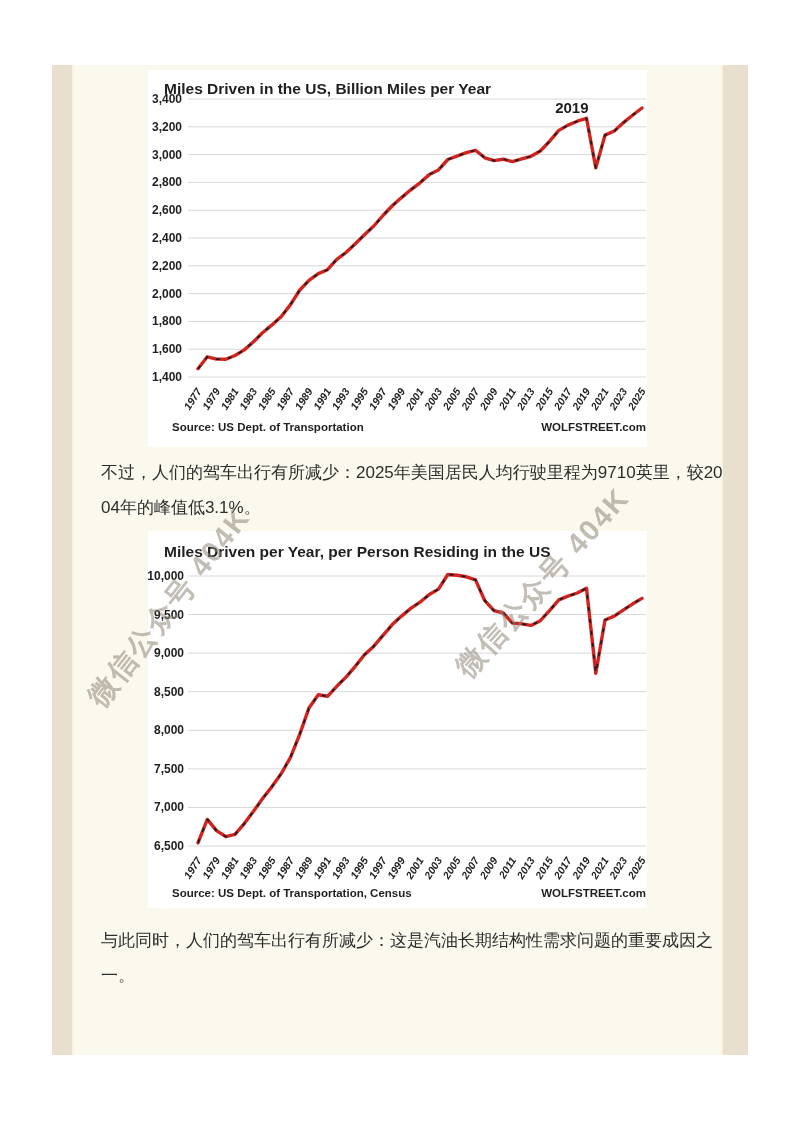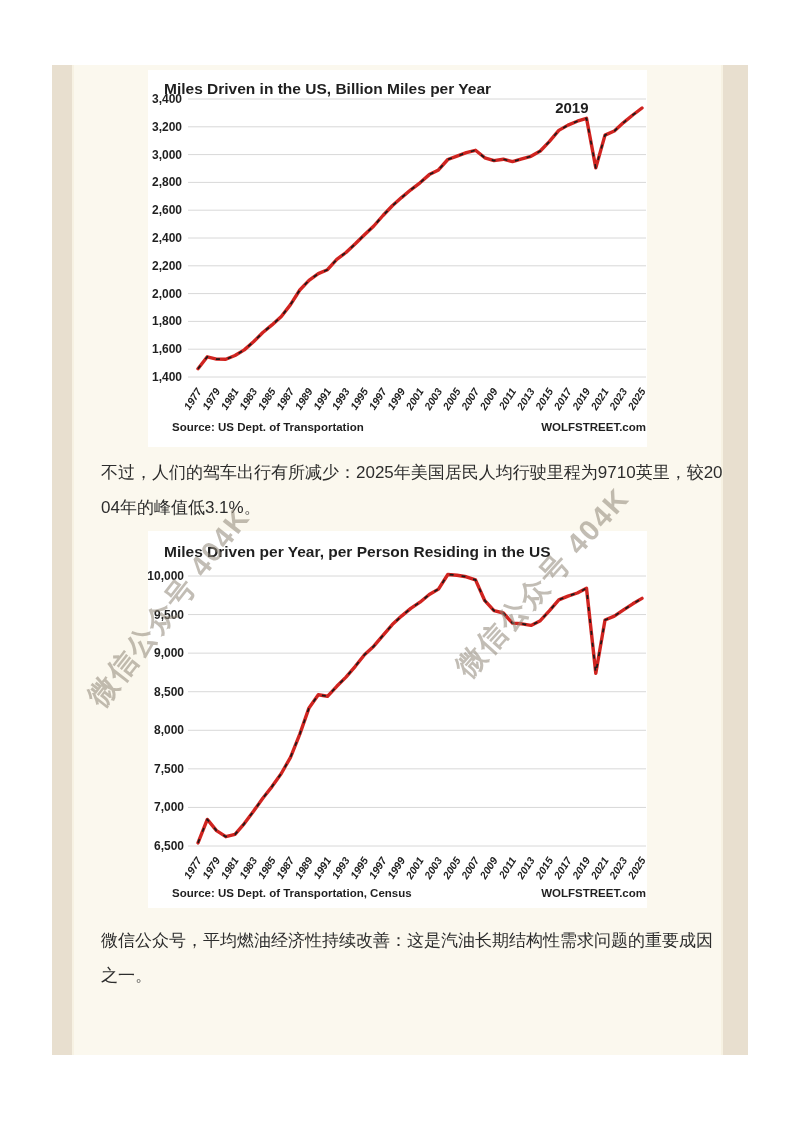--- a/index.html
+++ b/index.html
@@ -154,16 +154,16 @@
       <text x="479.5" y="329" class="xtick" text-anchor="end" transform="rotate(-58 479.5 329)">2023</text>
       <text x="498" y="329" class="xtick" text-anchor="end" transform="rotate(-58 498 329)">2025</text>
       <polyline points="50.0,311.9 59.3,288.4 68.5,299.6 77.8,305.7 87.0,303.4 96.3,292.6 105.5,280.3 114.8,267.2 124.0,255.6 133.3,242.5 142.5,226.3 151.8,203.1 161.0,176.9 170.3,163.8 179.5,165.3 188.8,155.3 198.0,146.1 207.3,135.3 216.5,123.7 225.8,115.2 235.0,104.4 244.3,93.6 253.5,85.1 262.8,77.4 272.0,71.2 281.3,63.5 290.5,58.1 299.8,43.5 309.0,44.2 318.3,45.8 327.5,48.9 336.8,69.7 346.0,79.7 355.3,82.0 364.5,92.1 373.8,92.8 383.0,94.4 392.3,89.7 401.5,79.7 410.8,68.9 420.0,65.1 429.3,62.0 438.5,57.3 447.8,142.2 457.0,89.0 466.3,85.1 475.5,78.9 484.8,72.8 494.0,67.4" fill="none" stroke="#d02420" stroke-width="3.4" stroke-linejoin="round" stroke-linecap="round"></polyline>
       <polyline points="50.0,311.9 59.3,288.4 68.5,299.6 77.8,305.7 87.0,303.4 96.3,292.6 105.5,280.3 114.8,267.2 124.0,255.6 133.3,242.5 142.5,226.3 151.8,203.1 161.0,176.9 170.3,163.8 179.5,165.3 188.8,155.3 198.0,146.1 207.3,135.3 216.5,123.7 225.8,115.2 235.0,104.4 244.3,93.6 253.5,85.1 262.8,77.4 272.0,71.2 281.3,63.5 290.5,58.1 299.8,43.5 309.0,44.2 318.3,45.8 327.5,48.9 336.8,69.7 346.0,79.7 355.3,82.0 364.5,92.1 373.8,92.8 383.0,94.4 392.3,89.7 401.5,79.7 410.8,68.9 420.0,65.1 429.3,62.0 438.5,57.3 447.8,142.2 457.0,89.0 466.3,85.1 475.5,78.9 484.8,72.8 494.0,67.4" fill="none" stroke="#1a1a1a" stroke-width="1.7" stroke-dasharray="4 8" stroke-linejoin="round"></polyline>
       <text x="16" y="26" class="ctitle">Miles Driven per Year, per Person Residing in the US</text>
       <text x="24" y="366" class="csrc">Source: US Dept. of Transportation, Census</text>
       <text x="498" y="366" class="csrc" text-anchor="end">WOLFSTREET.com</text>
     </svg>
 </section>
 
-<p class="para" id="para2">微信公众号，平均燃油经济性持续改善：这是汽油长期结构性需求问题的重要成因之一。</p>
+<p class="para" id="para2">与此同时，人们的驾车出行有所减少：这是汽油长期结构性需求问题的重要成因之一。</p>
 
 <div class="watermark" id="wmA">微信公众号 404K</div>
 <div class="watermark" id="wmB">微信公众号 404K</div>
 
 </body></html>

